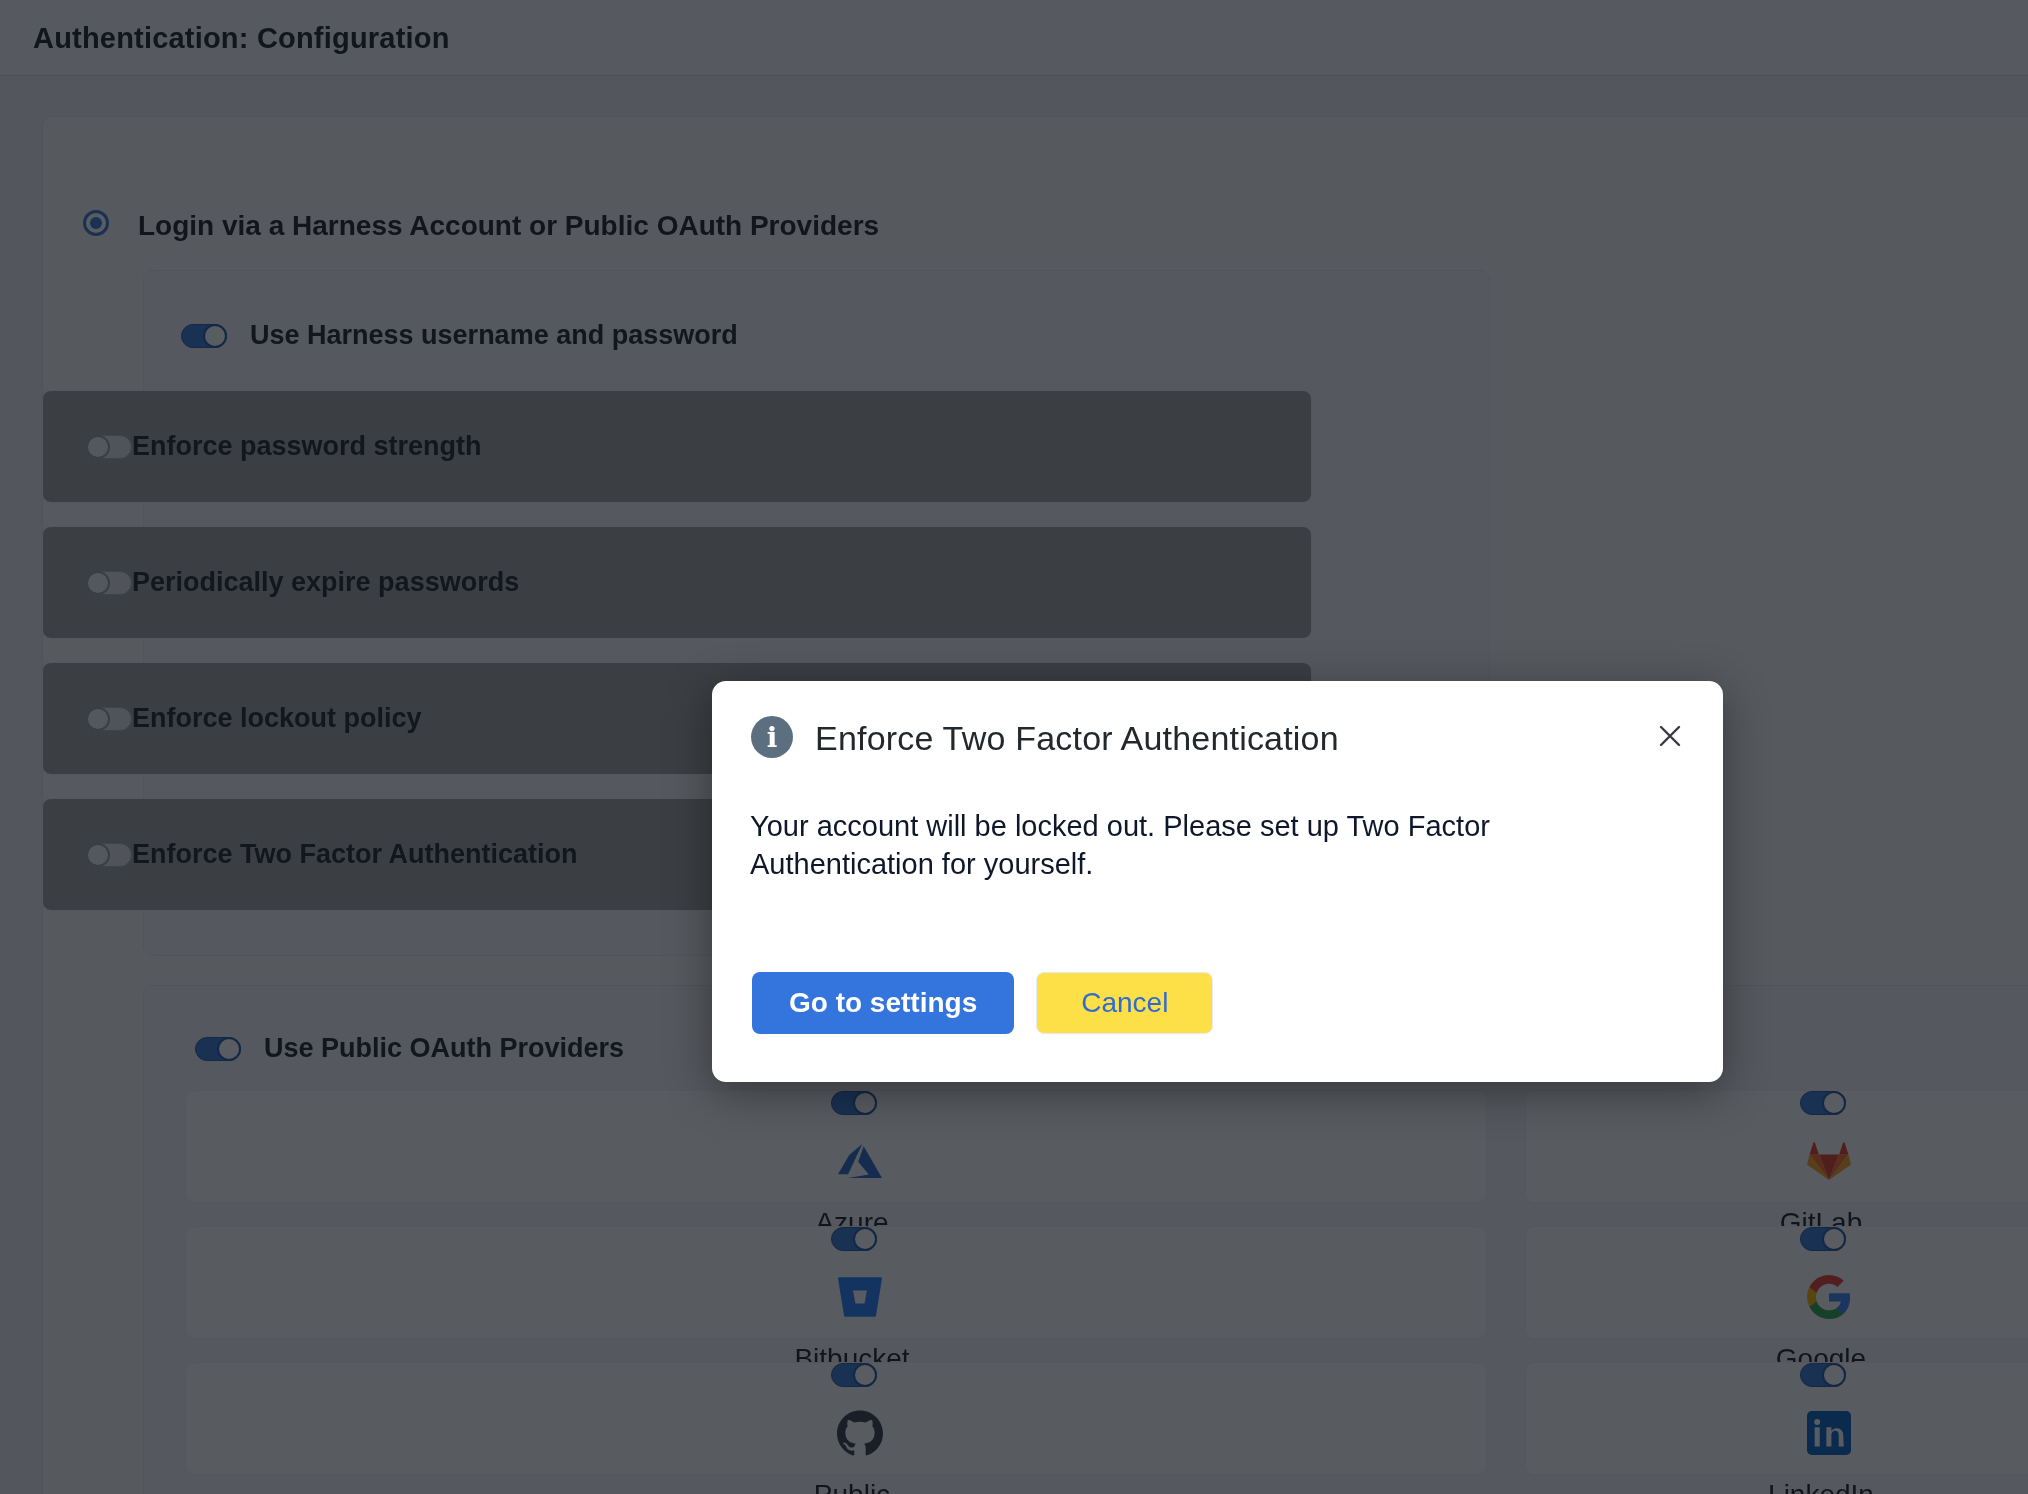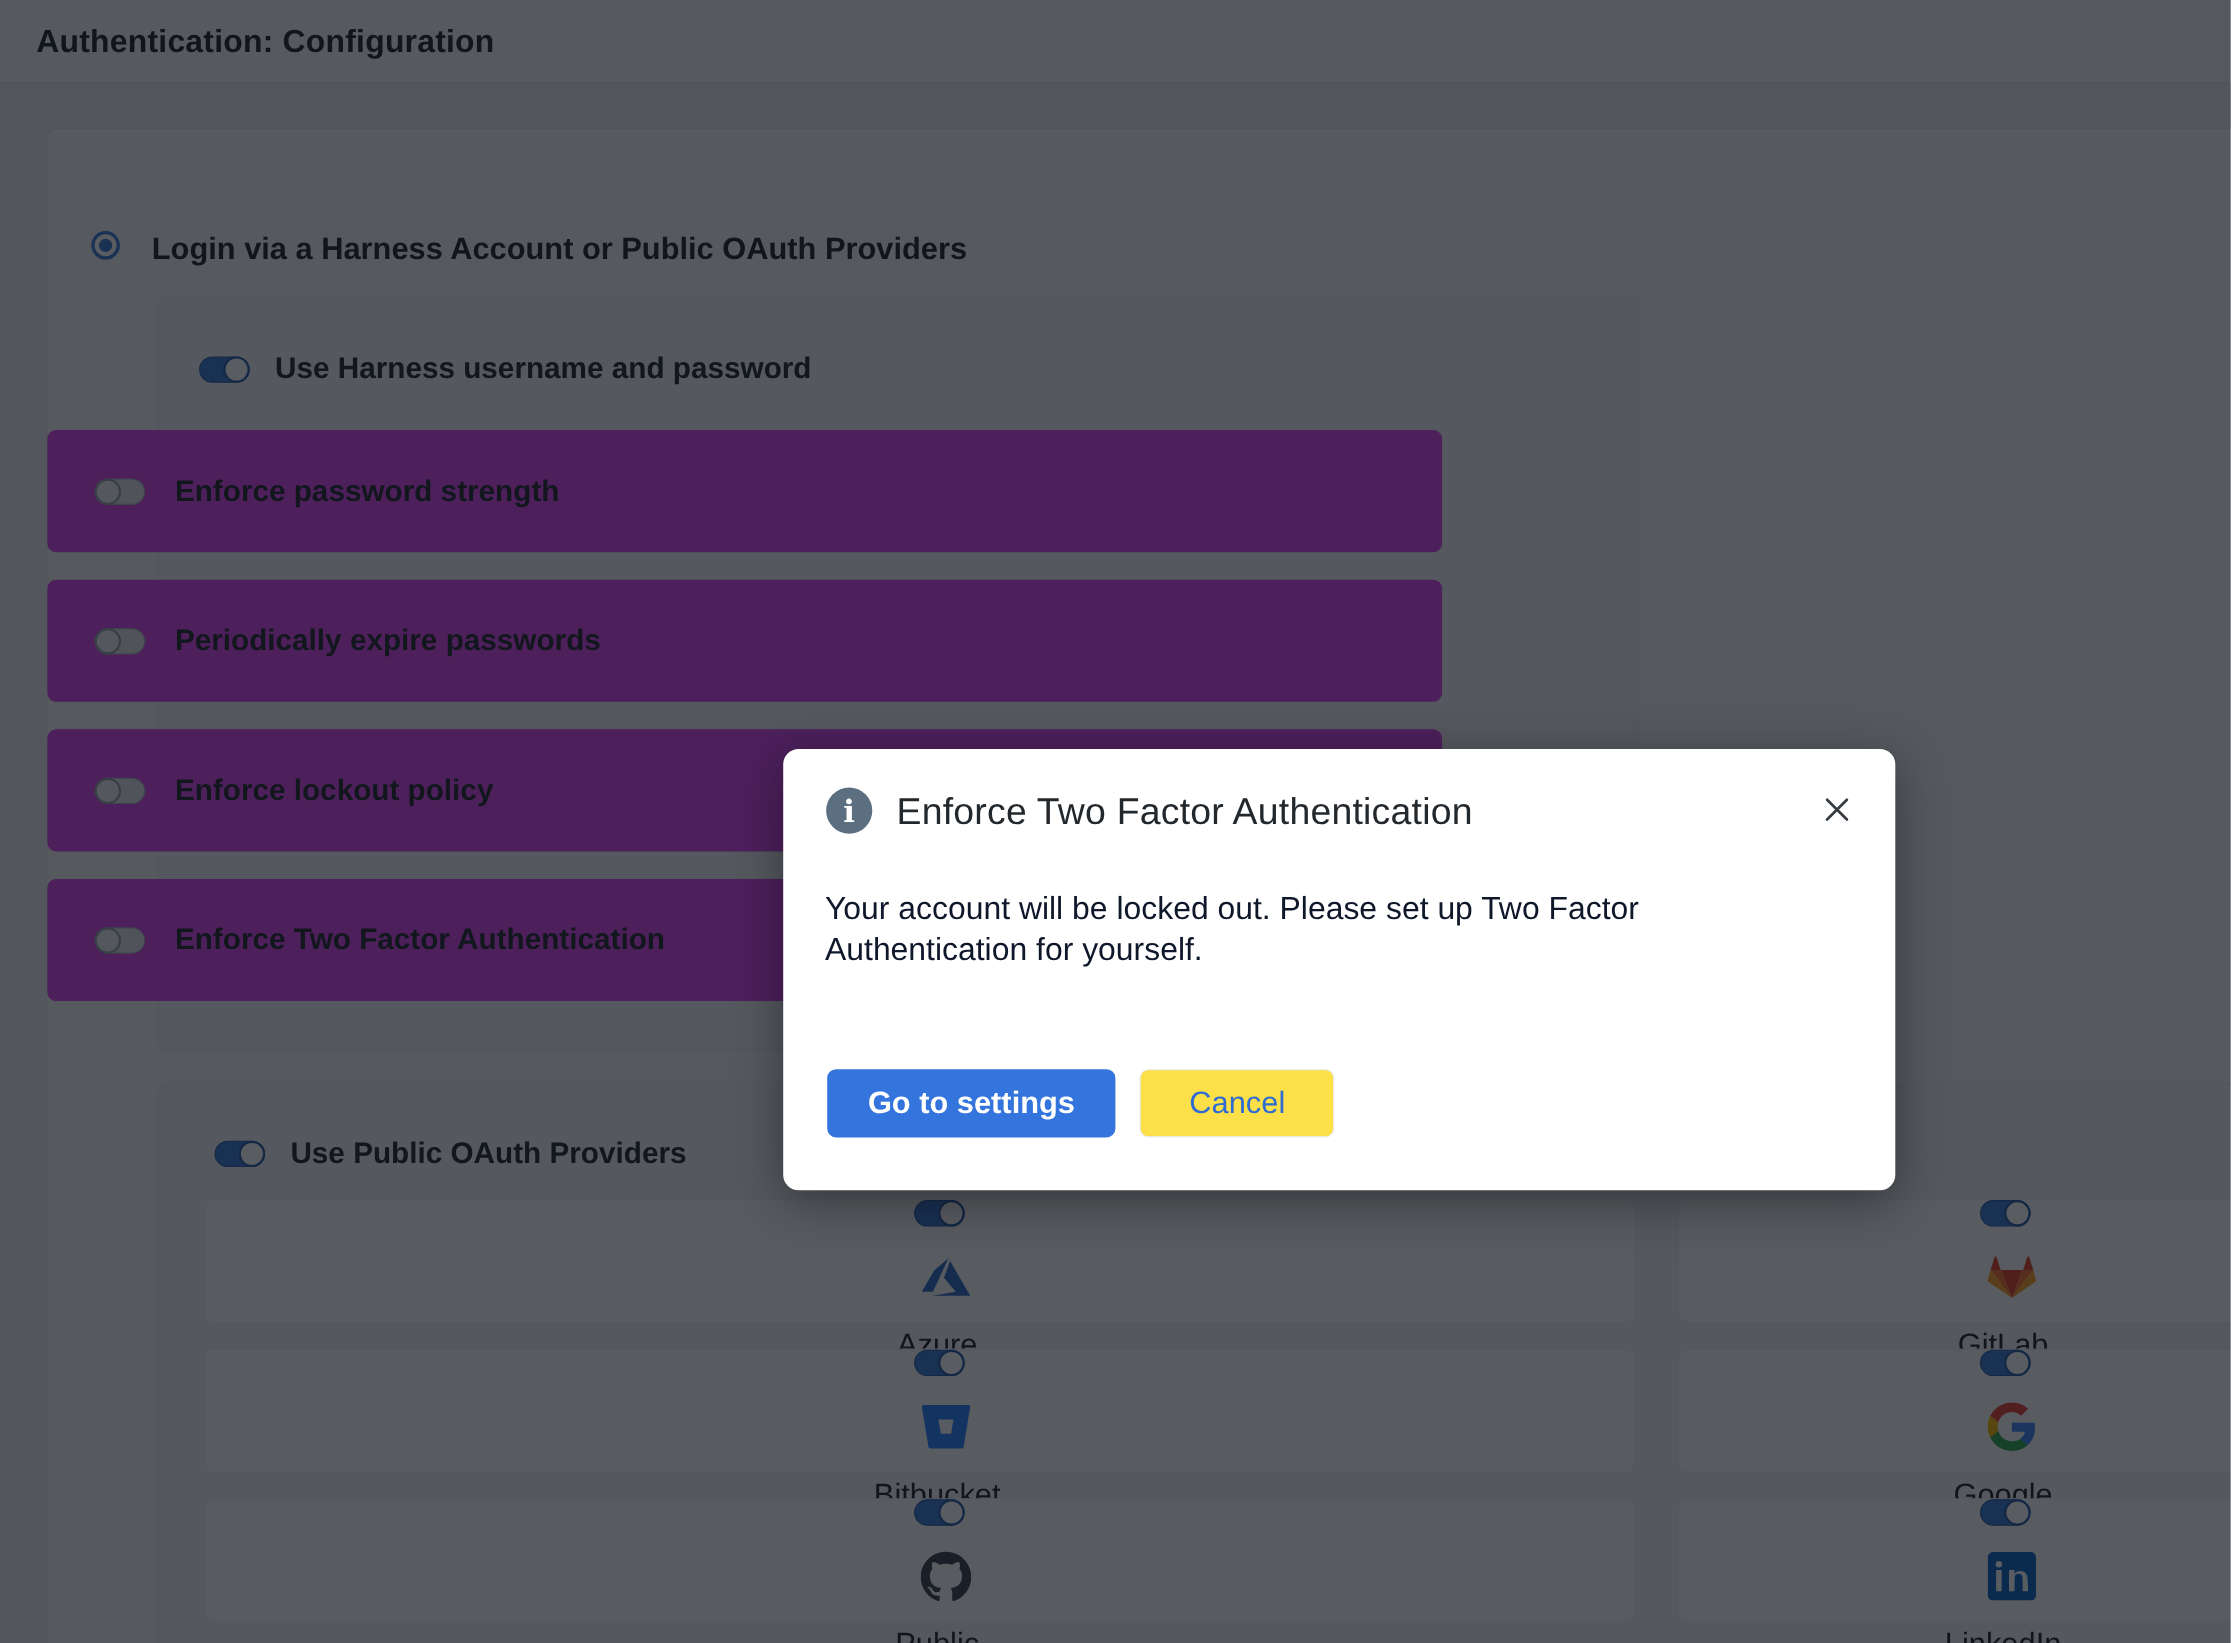--- a/index.html
+++ b/index.html
@@ -34,22 +34,22 @@
   
   .toggle { position:relative; width:46px; height:24px; border-radius:13px; flex:0 0 auto; cursor:pointer; }
   .toggle .knob { position:absolute; top:50%; transform:translateY(-50%);
                   width:24px; height:24px; border-radius:50%; }
   .toggle[data-state="on"]  { background:#3a7ad2; border:1px solid #2a5ea8; }
   .toggle[data-state="on"] .knob  { right:-1px; background:#fdfdfe; border:2.5px solid #2a5ea8; }
   .toggle[data-state="off"] { background:#e3e6ea; border:1.5px solid #a9b0b9; }
   .toggle[data-state="off"] .knob { left:-1px; background:#eef0f3; border:2.5px solid #99a1aa; }
 
   .setting-row { position:absolute; left:42px; width:1270px; height:113px;
-                 background:#d946ef; border:1px solid #eef0f3; border-radius:9px;
-                 display:flex; align-items:center; padding-left:43px; gap:27px; }
+                 background:#a3a3a3; border:1px solid #eef0f3; border-radius:9px;
+                 display:flex; align-items:center; padding-left:43px; }
   .setting-row .toggle-label { white-space:nowrap; }
 
   .provider-row { position:absolute; height:113px; background:#fafbfc;
                   border:1px solid #eef0f3; border-radius:9px;
                   display:flex; align-items:center; padding-left:36px; gap:22px;flex-direction:column; }
   .provider-row .icon { width:48px; height:48px; display:flex; align-items:center;
                         justify-content:center; flex:0 0 auto; margin-left:12px; }
   .provider-label { font-size:28px; font-weight:500; color:#1f2428; margin-left:-4px; }
   .col-left  { left:185px; width:1302px; }
   .col-right { left:1525px; width:560px; }

